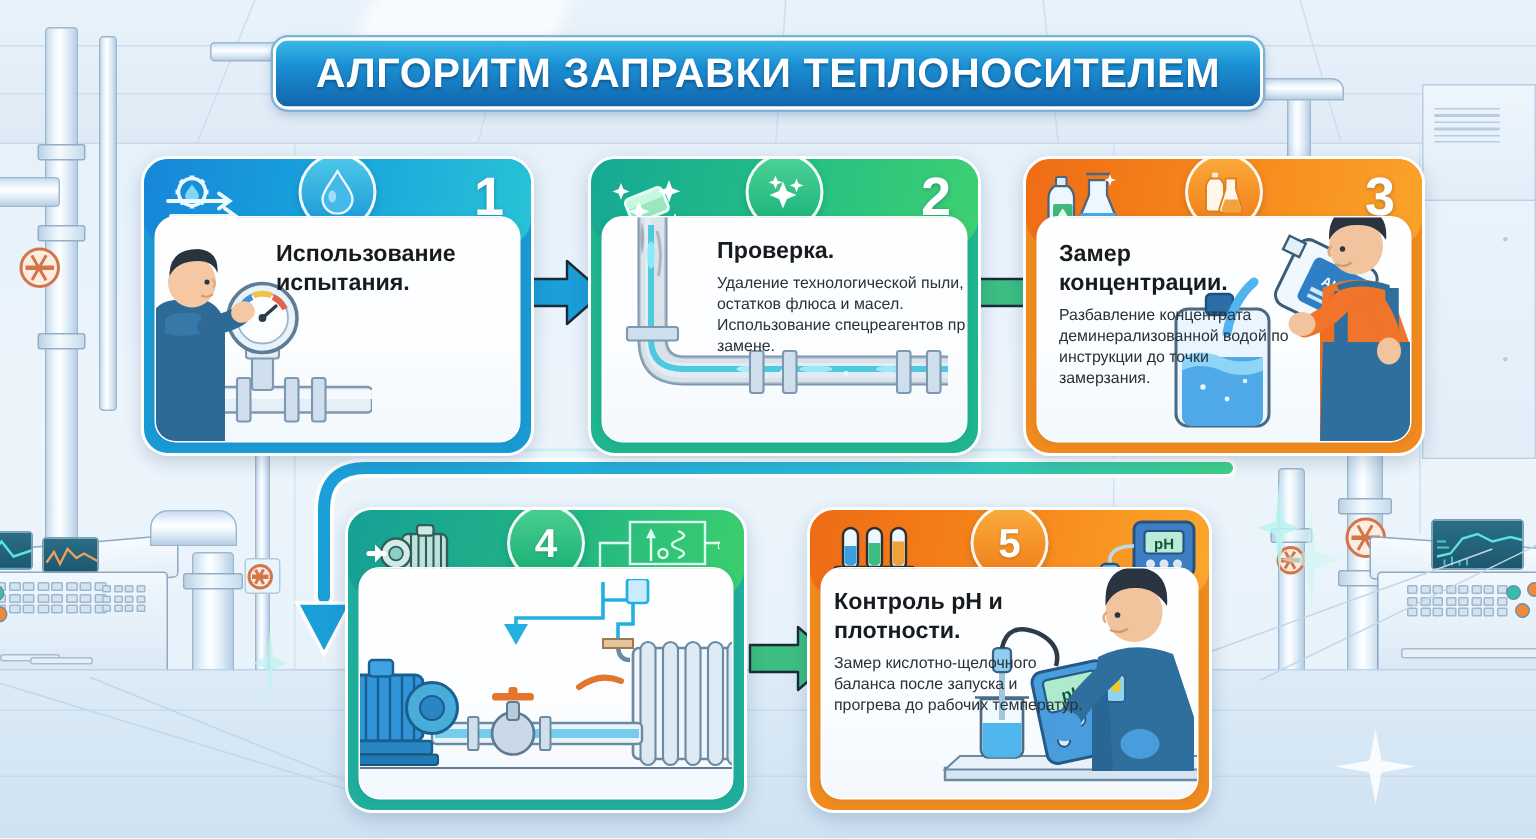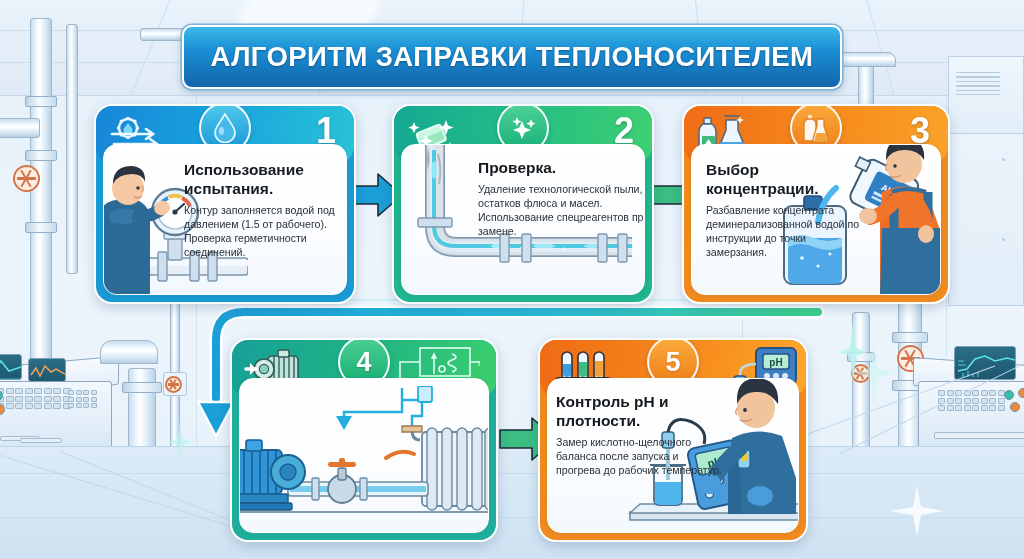--- a/index.html
+++ b/index.html
@@ -110,21 +110,21 @@
     border:1.3px solid #bcd2e4;
   }
   .vent { position:absolute; }
   .vent span { display:block; height:1.4px; background:#b6cde0; margin-bottom:3px; border-radius:1px; }
 
   
   .sparkle { position:absolute; pointer-events:none; }
 
   
   .title-bar {
-    position:absolute; left:182px; top:25px; width:660px; height:64px;
+    position:absolute; left:182px; top:25px; width:660px; height:48px;
     border-radius:10px;
     background: linear-gradient(180deg,#3bb9e8 0%, #1b8fd4 38%, #1265ab 100%);
     border:2.4px solid #ffffff;
     box-shadow: 0 0 0 1.6px #7fb4d8, 0 3px 8px rgba(20,70,120,.30);
     display:flex; align-items:center; justify-content:center;
   }
   .title-bar h1 {
     color:#ffffff; font-size:27.5px; font-weight:bold;
     letter-spacing:.4px; white-space:nowrap;
     text-shadow: 0 1px 2px rgba(10,50,90,.55);
@@ -494,21 +494,20 @@
         <path d="M43 34 q4 2 1 6" stroke="#e2a97e" stroke-width="1.6" fill="none"></path>
         <circle cx="40" cy="36" r="1.7" fill="#2a3340"></circle>
         <path d="M36 45 q5 2 8 -1" stroke="#d39b74" stroke-width="1.4" fill="none"></path>
 
         <path d="M40 66 Q58 62 62 58" stroke="#2e6a96" stroke-width="13" fill="none" stroke-linecap="round"></path>
         <ellipse cx="64" cy="56" rx="8" ry="7" fill="#f5c8a3" transform="rotate(-20 64 56)"></ellipse>
       </svg>
 
       <div class="txt" style="left:80px; top:16px; width:162px;">
         <h2>Использование испытания.</h2>
-        <p>Контур заполняется водой под давлением (1.5 от рабочего). Проверка герметичности соединений.</p>
       </div>
     </div>
   </div>
 
   <div class="card c2" style="left:392px; top:104px; width:262px; height:200px;">
     <div class="head">
       <svg class="head-ico" width="54" height="42" viewBox="0 0 54 42">
         <g transform="rotate(-22 26 22)">
           <rect x="12" y="14" width="26" height="17" rx="3" fill="#9ae7bd" stroke="#eafff4" stroke-width="2"></rect>
           <rect x="12" y="14" width="26" height="7" rx="3" fill="#d8fff0" opacity=".7"></rect>
@@ -620,21 +619,21 @@
         <path d="M104 94 L162 94 L162 162 L102 162 Z" fill="#2f6f9e"></path>
         <path d="M116 60 L116 98 M150 58 L150 98" stroke="#2f6f9e" stroke-width="9"></path>
         <path d="M114 58 q14 -6 34 0" stroke="#2f6f9e" stroke-width="4" fill="none"></path>
         <path d="M118 66 Q106 80 92 84" stroke="#f0742a" stroke-width="14" fill="none" stroke-linecap="round"></path>
         <ellipse cx="90" cy="82" rx="9" ry="8" fill="#f2c49e"></ellipse>
         <path d="M140 70 Q150 86 148 96" stroke="#f0742a" stroke-width="14" fill="none" stroke-linecap="round"></path>
         <ellipse cx="148" cy="100" rx="8" ry="9" fill="#f2c49e"></ellipse>
       </svg>
 
       <div class="txt" style="left:14px; top:16px; width:158px;">
-        <h2>Выбор концентрации.</h2>
+        <h2>Замер концентрации.</h2>
         <p>Разбавление концентрата деминерализованной водой по инструкции до точки замерзания.</p>
       </div>
     </div>
   </div>
 
   <div class="card c4" style="left:230px; top:338px; width:268px; height:204px;">
     <div class="head">
       <svg class="head-ico" width="62" height="42" viewBox="0 0 62 42">
         <rect x="24" y="8" width="30" height="26" rx="4" fill="#bfe3dc" stroke="#2f5f58" stroke-width="1.6"></rect>
         <g stroke="#2f5f58" stroke-width="1.4">

